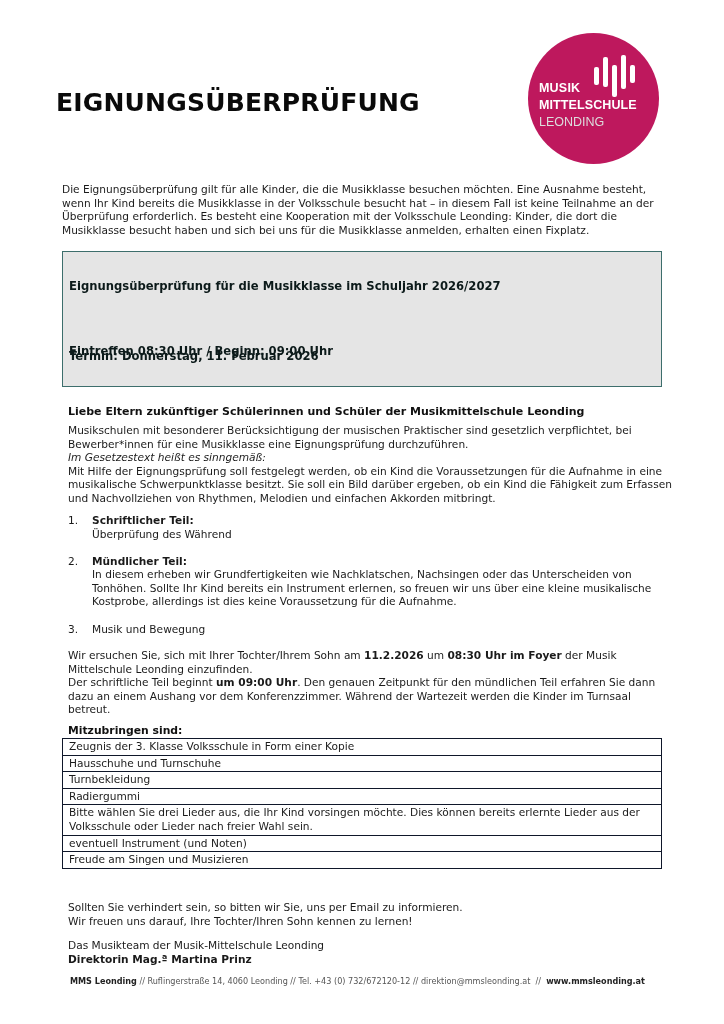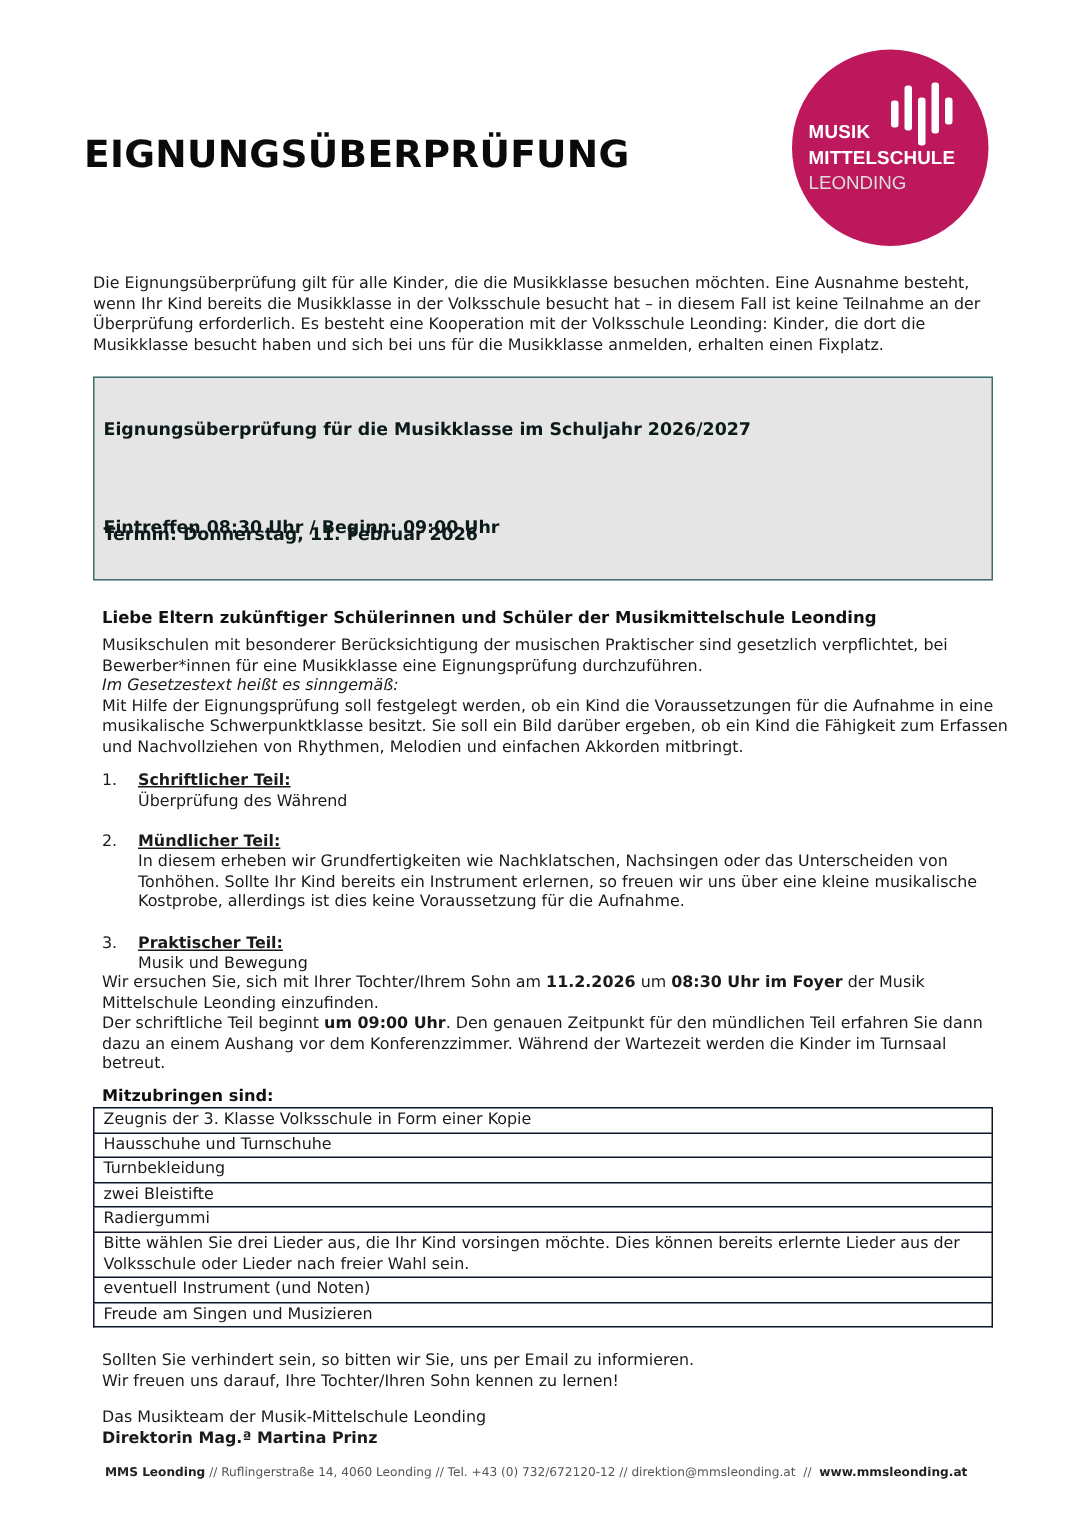--- a/index.html
+++ b/index.html
@@ -18,21 +18,21 @@
   .teal-box .line { position: absolute; left: 6px; font-size: 11.6px; font-weight: bold; color: #0c1a1a; }
   .teal-box .l1 { top: 27px; }
   .teal-box .l2 { top: 69px; margin-top: 28px; }
   .teal-box .l3 { top: 92px; }
   .section-heading { position: absolute; left: 68px; top: 405px; font-size: 11px; font-weight: bold; color: #111; }
   .body1 { position: absolute; left: 68px; top: 424px; width: 606px; }
   .it { font-style: italic; }
   .list { position: absolute; left: 68px; top: 514px; width: 606px; }
   .li { position: relative; padding-left: 24px; margin-bottom: 13.5px; }
   .li .num { position: absolute; left: 0; top: 0; }
-  .li .ttl { font-weight: bold; text-decoration: underline; }
+  .li .ttl { font-weight: bold; }
   .body2 { position: absolute; left: 68px; top: 649px; width: 606px; }
   b { font-weight: bold; }
   .mitz-label { position: absolute; left: 68px; top: 724px; font-size: 10.8px; font-weight: bold; }
   .mitz-table { position: absolute; left: 62px; top: 738px; width: 600px; border-collapse: collapse; }
   .mitz-table td { border: 1px solid #0f172a; padding: 1px 6px 1px 6px; font-size: 10.6px; line-height: 13.6px; color: #1a1a1a; }
   .closing { position: absolute; left: 68px; top: 901px; width: 606px; }
   .sig { position: absolute; left: 68px; top: 939px; width: 606px; }
   .footer { position: absolute; left: 70px; top: 976px; font-size: 8.1px; color: #555; white-space: nowrap; }
   .footer b { color: #222; }
 </style>
@@ -76,44 +76,40 @@
     <div class="ttl">Schriftlicher Teil:</div>
     <div>Überprüfung des Während</div>
   </div>
   <div class="li">
     <span class="num">2.</span>
     <div class="ttl">Mündlicher Teil:</div>
     <div>In diesem erheben wir Grundfertigkeiten wie Nachklatschen, Nachsingen oder das Unterscheiden von Tonhöhen. Sollte Ihr Kind bereits ein Instrument erlernen, so freuen wir uns über eine kleine musikalische Kostprobe, allerdings ist dies keine Voraussetzung für die Aufnahme.</div>
   </div>
   <div class="li">
     <span class="num">3.</span>
-    <div class="ttl">Praktischer Teil:</div>
     <div>Musik und Bewegung</div>
   </div>
 </div>
 
 <div class="body2 p">
   <div><span>Wir ersuchen Sie, sich mit Ihrer Tochter/Ihrem Sohn am </span><b>11.2.2026</b><span> um </span><b>08:30 Uhr im Foyer</b><span> der Musik Mittelschule Leonding einzufinden.</span></div>
   <div><span>Der schriftliche Teil beginnt </span><b>um 09:00 Uhr</b><span>. Den genauen Zeitpunkt für den mündlichen Teil erfahren Sie dann dazu an einem Aushang vor dem Konferenzzimmer. Während der Wartezeit werden die Kinder im Turnsaal betreut.</span></div>
 </div>
 
 <div class="mitz-label">Mitzubringen sind:</div>
 <table class="mitz-table">
   <tbody>
     <tr>
         <td>Zeugnis der 3. Klasse Volksschule in Form einer Kopie</td>
       </tr>
     <tr>
         <td>Hausschuhe und Turnschuhe</td>
       </tr>
     <tr>
         <td>Turnbekleidung</td>
-      </tr>
-    <tr>
-        <td>zwei Bleistifte</td>
       </tr>
     <tr>
         <td>Radiergummi</td>
       </tr>
     <tr>
         <td>Bitte wählen Sie drei Lieder aus, die Ihr Kind vorsingen möchte. Dies können bereits erlernte Lieder aus der Volksschule oder Lieder nach freier Wahl sein.</td>
       </tr>
     <tr>
         <td>eventuell Instrument (und Noten)</td>
       </tr>

